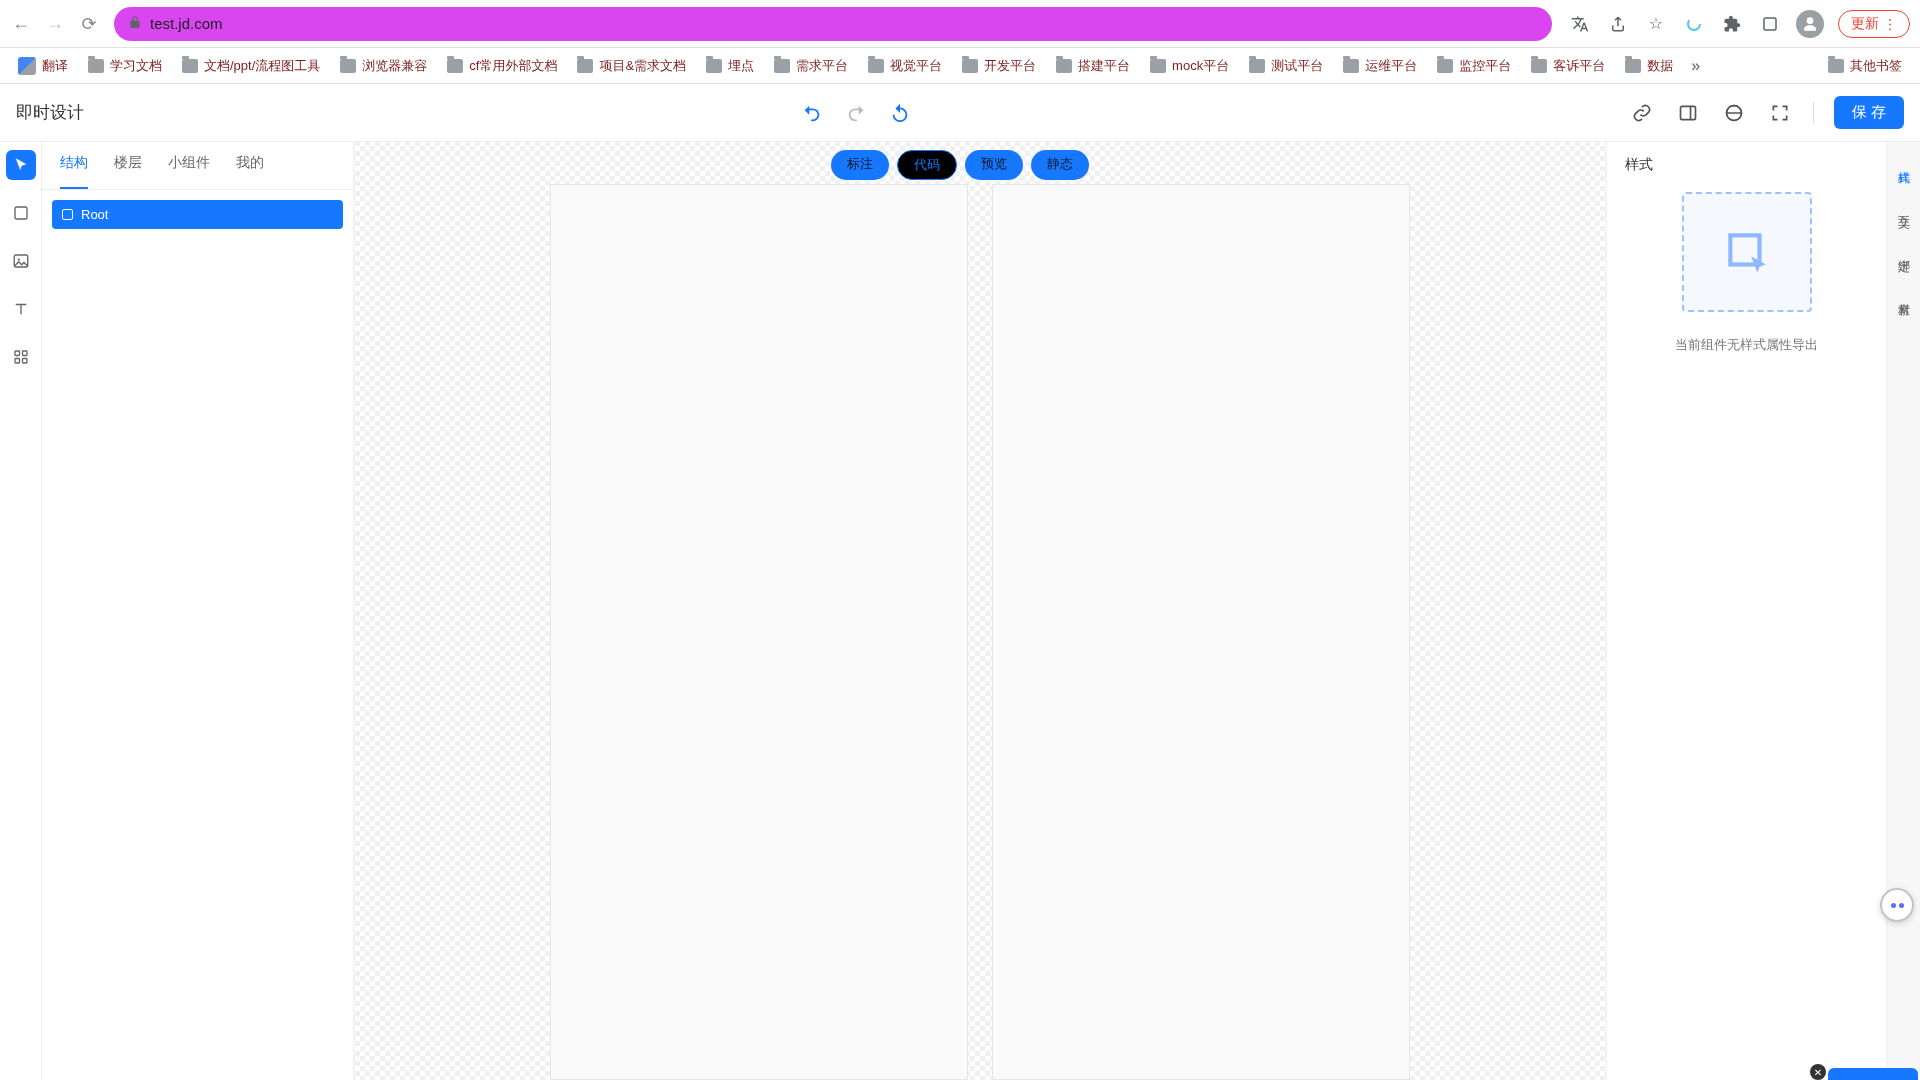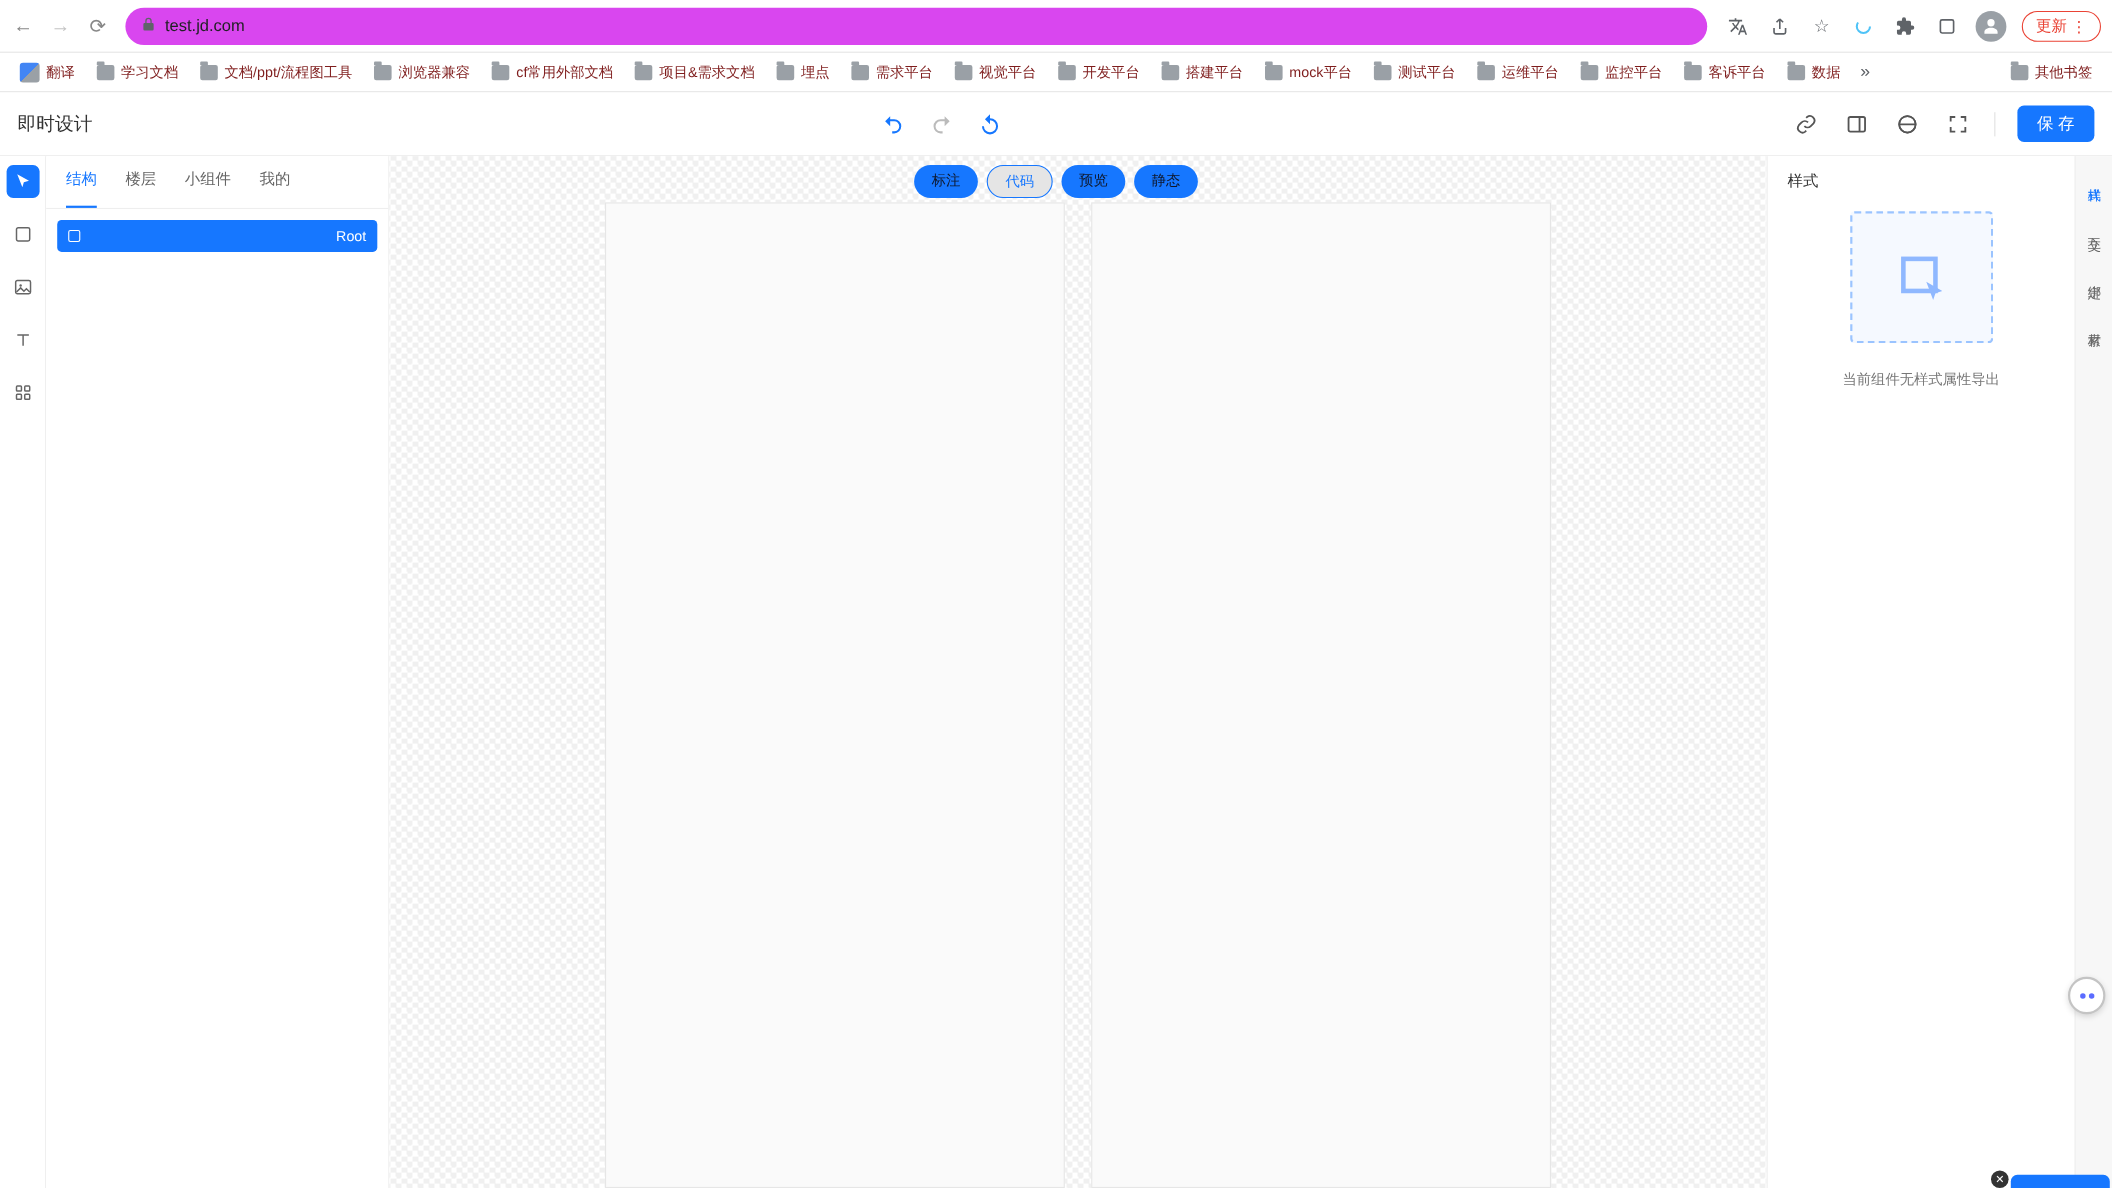--- a/index.html
+++ b/index.html
@@ -41,30 +41,30 @@
   .main { display: flex; height: calc(100% - 48px - 36px - 58px); }
   .toolrail { width: 42px; background: #fff; border-right: 1px solid #eee; display: flex; flex-direction: column; align-items: center; padding-top: 8px; gap: 18px; }
   .rail-btn { width: 30px; height: 30px; display: flex; align-items: center; justify-content: center; border-radius: 6px; color: #666; }
   .rail-btn.primary { background: #1677ff; color: #fff; }
 
   .left-panel { width: 312px; background: #fff; border-right: 1px solid #eee; }
   .lp-tabs { display: flex; gap: 26px; padding: 12px 18px 0; border-bottom: 1px solid #eee; height: 48px; }
   .lp-tab { font-size: 14px; color: #666; padding-bottom: 10px; }
   .lp-tab.active { color: #1677ff; border-bottom: 2px solid #1677ff; }
   .lp-tree { padding: 10px 10px; }
-  .tree-item { background: #1677ff; color: #fff; border-radius: 4px; padding: 7px 10px; font-size: 13px; display: flex; align-items: center; gap: 8px; justify-content: space-between; }
+  .tree-item { background: #1677ff; color: #fff; border-radius: 4px; padding: 7px 10px; font-size: 13px; display: flex; align-items: center; gap: 8px; }
   .tree-sq { width: 11px; height: 11px; border: 1.5px solid #fff; border-radius: 2px; display: inline-block; }
 
   .canvas { flex: 1; background: repeating-conic-gradient(#f0f0f0 0% 25%, #ffffff 0% 50%) 50% / 10px 10px; padding-top: 42px; display: flex; justify-content: center; gap: 24px; }
   .frame { width: 418px; height: 100%; background: #fafafa; border: 1px solid #e6e6e6; }
 
   .view-pills { position: absolute; top: calc(48px + 36px + 58px + 8px); left: 50%; transform: translateX(-50%); display: flex; gap: 8px; z-index: 5; }
   .pill { border-radius: 16px; padding: 5px 16px; font-size: 13px; }
   .pill.blue { background: #1677ff; color: #0f172a; }
-  .pill.white { background: #e5e5e5; color: #1677ff; border: 1px solid #1677ff; }
+  .pill.white { background: #000000; color: #1677ff; border: 1px solid #1677ff; }
 
   .right-panel { width: 280px; background: #fff; border-left: 1px solid #eee; padding: 14px 0 0; display: flex; flex-direction: column; align-items: center; }
   .rp-title { font-size: 14px; color: #333; align-self: flex-start; padding: 0 18px 18px; }
   .rp-box { width: 130px; height: 120px; border: 2px dashed #1677ff66; border-radius: 4px; display: flex; align-items: center; justify-content: center; background: #f5f9ff; }
   .rp-hint { font-size: 13px; color: #777; margin-top: 24px; }
 
   .right-rail { width: 34px; background: #f7f7f7; border-left: 1px solid #eee; display: flex; flex-direction: column; align-items: center; padding-top: 14px; gap: 32px; }
   .rr-tab { font-size: 12px; color: #666; writing-mode: vertical-rl; text-orientation: upright; padding: 6px 0; }
   .rr-tab.active { color: #1677ff; }
 

